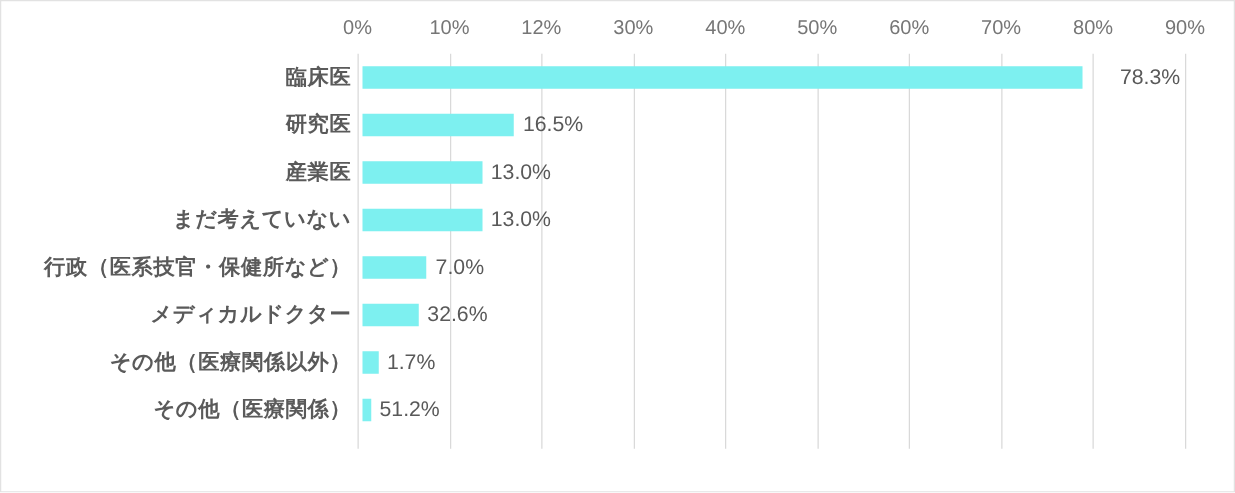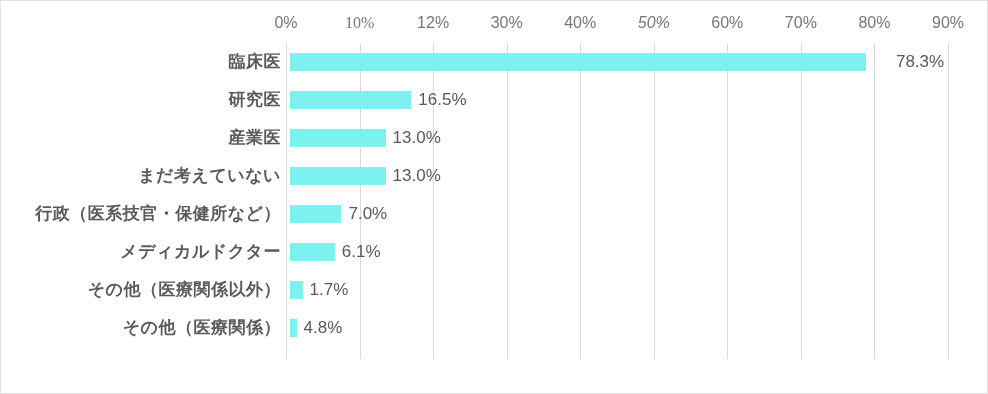--- a/index.html
+++ b/index.html
@@ -107,25 +107,25 @@
     padding-left: 7px;
   }
 </style>
 </head>
 <body>
 
 <div id="chart-frame">
 
   <div id="x-axis-labels">
       <span class="x-tick-label" style="left: 0px;">0%</span>
-      <span class="x-tick-label" style="left: 73.5556px; font-family: Liberation Serif, serif;">10%</span>
+      <span class="x-tick-label" style="left: 73.5556px;">10%</span>
       <span class="x-tick-label" style="left: 147.111px;">12%</span>
       <span class="x-tick-label" style="left: 220.667px;">30%</span>
       <span class="x-tick-label" style="left: 294.222px;">40%</span>
-      <span class="x-tick-label" style="left: 367.778px; font-style: italic;">50%</span>
+      <span class="x-tick-label" style="left: 367.778px;">50%</span>
       <span class="x-tick-label" style="left: 441.333px;">60%</span>
       <span class="x-tick-label" style="left: 514.889px;">70%</span>
       <span class="x-tick-label" style="left: 588.444px;">80%</span>
       <span class="x-tick-label" style="left: 662px;">90%</span>
     </div>
 
   <div id="plot-area">
       <div class="gridline" style="left: 0px; background: rgb(217, 217, 217);"></div>
       <div class="gridline" style="left: 73.5556px; background: rgb(217, 217, 217);"></div>
       <div class="gridline" style="left: 147.111px; background: rgb(217, 217, 217);"></div>
@@ -171,32 +171,32 @@
         <div class="row-label">行政（医系技官・保健所など）</div>
         <div class="bar-wrap">
           <div class="bar" style="width: 51.4889px; background: rgb(125, 240, 240);"></div>
           <div class="bar-value" style="left: 51.4889px;">7.0%</div>
         </div>
       </div>
       <div class="row" style="top: 190px;">
         <div class="row-label">メディカルドクター</div>
         <div class="bar-wrap">
           <div class="bar" style="width: 44.8689px; background: rgb(125, 240, 240);"></div>
-          <div class="bar-value" style="left: 44.8689px;">6.1%</div>
+          <div class="bar-value" style="left: 44.8689px;">32.6%</div>
         </div>
       </div>
       <div class="row" style="top: 228px;">
         <div class="row-label">その他（医療関係以外）</div>
         <div class="bar-wrap">
           <div class="bar" style="width: 12.5044px; background: rgb(125, 240, 240);"></div>
           <div class="bar-value" style="left: 12.5044px;">1.7%</div>
         </div>
       </div>
       <div class="row" style="top: 266px;">
         <div class="row-label">その他（医療関係）</div>
         <div class="bar-wrap">
           <div class="bar" style="width: 6.62px; background: rgb(125, 240, 240);"></div>
-          <div class="bar-value" style="left: 6.62px;">4.8%</div>
+          <div class="bar-value" style="left: 6.62px;">51.2%</div>
         </div>
       </div>
     </div>
 
 </div>
 
 </body></html>

